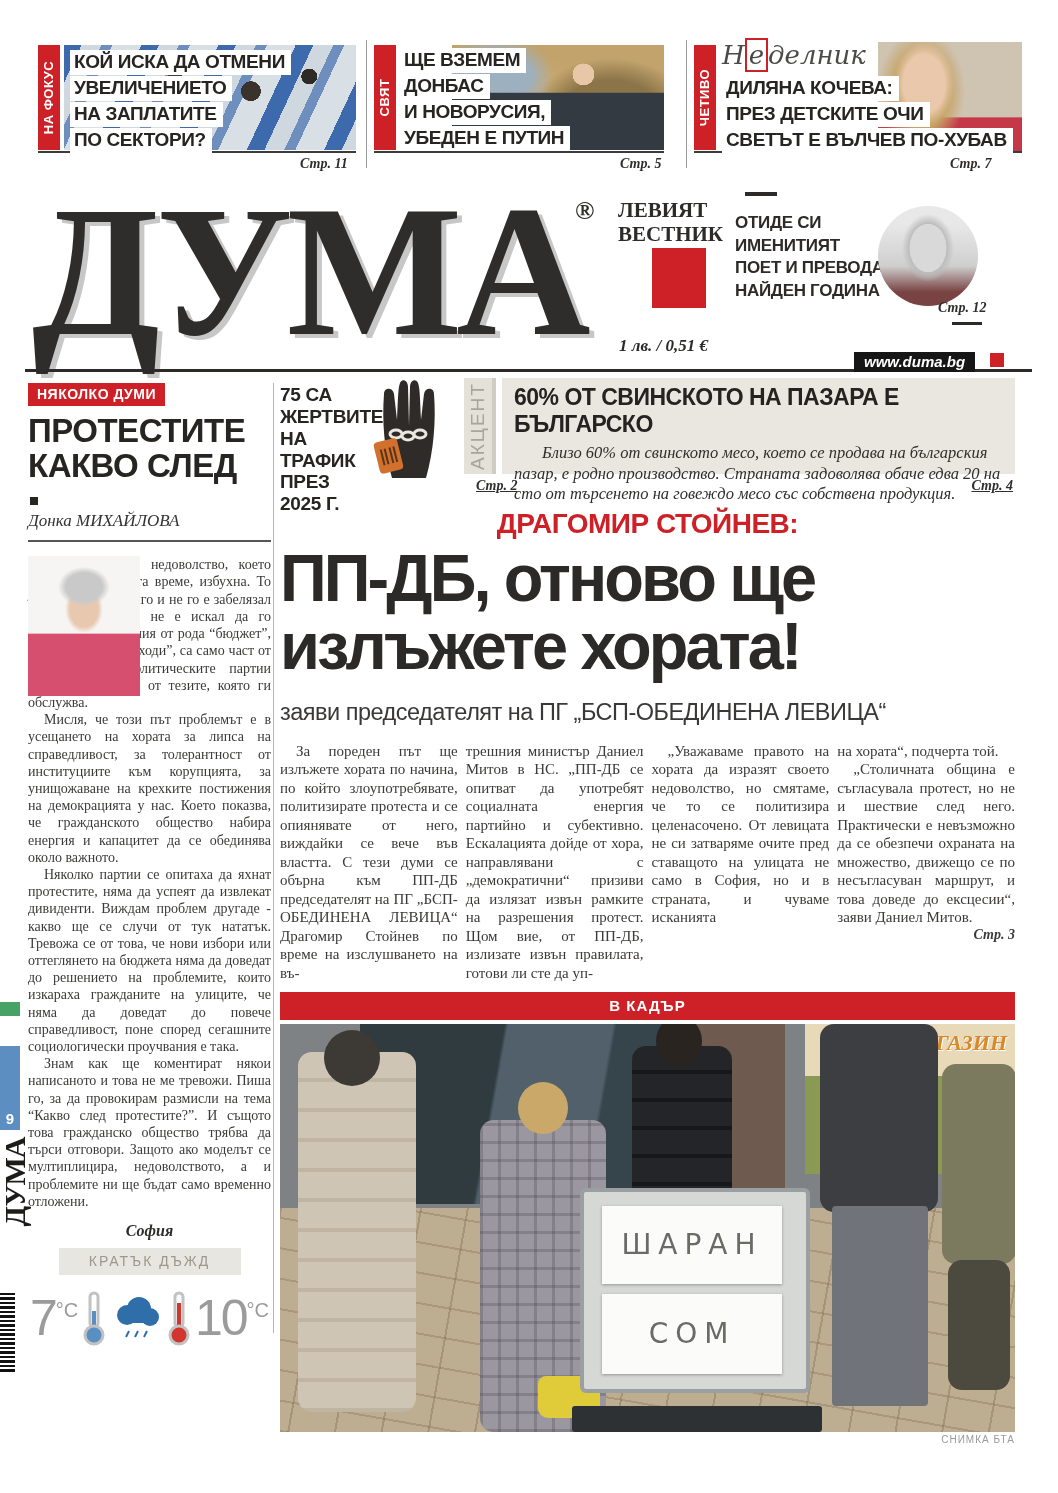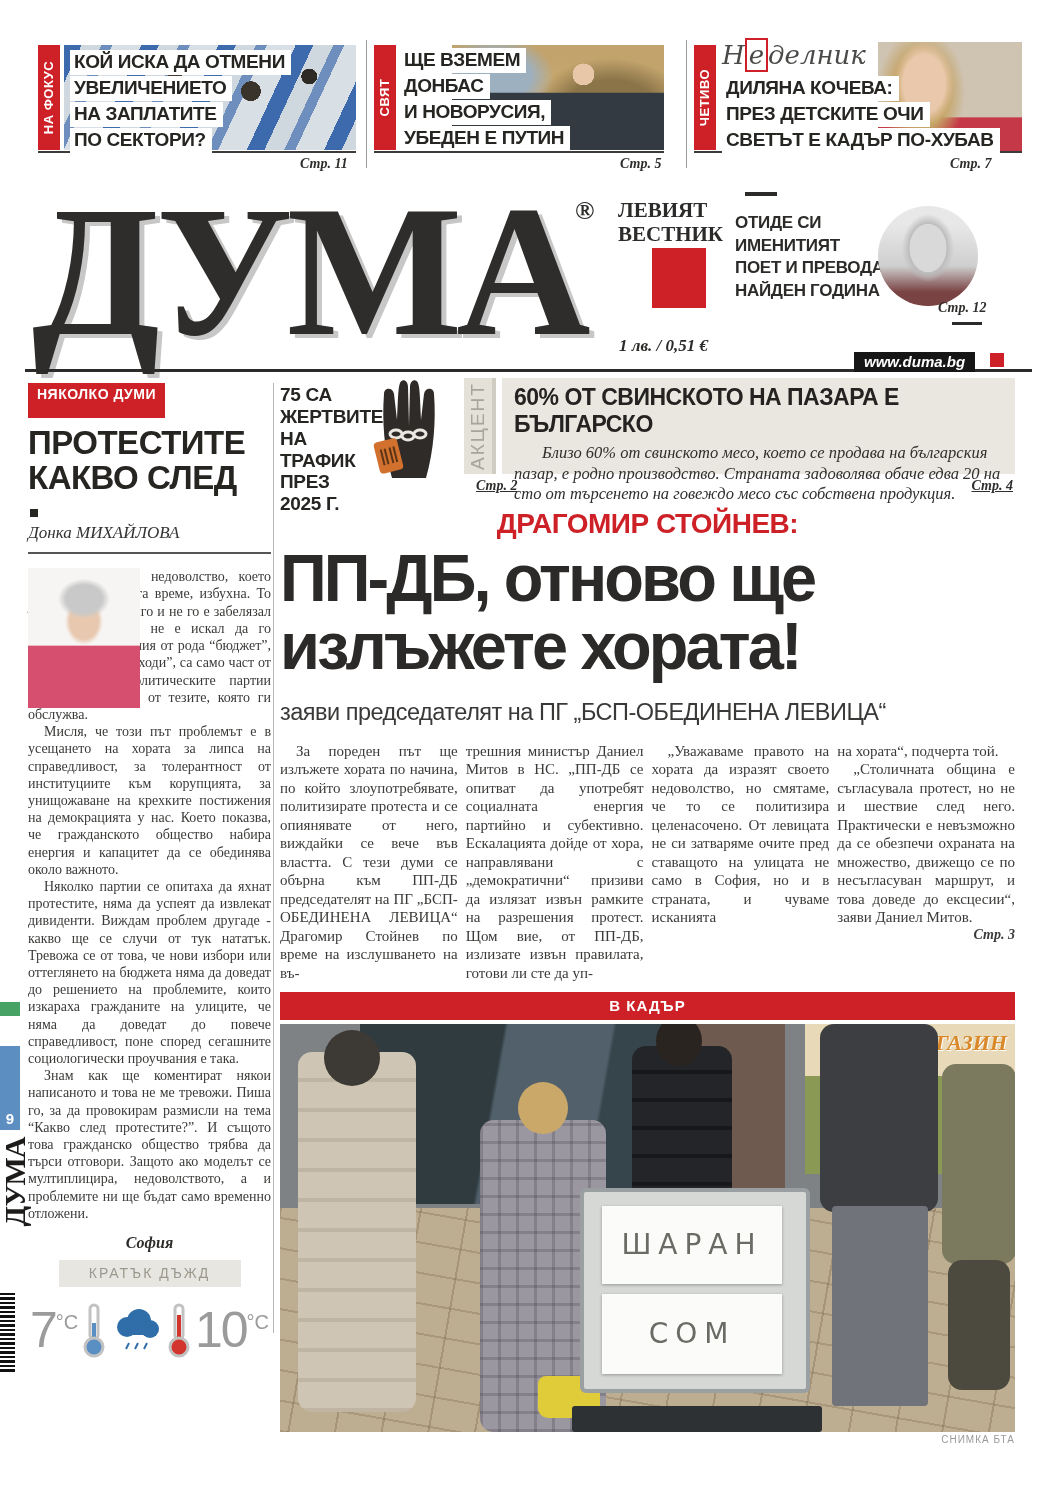--- a/index.html
+++ b/index.html
@@ -55,21 +55,21 @@
   .obit{position:absolute;left:735px;top:212px;font:bold 17px/1.33 var(--sans);letter-spacing:-.3px;color:#2c2b29;}
   .dash{position:absolute;background:#2c2b29;}
   .infobar{position:absolute;left:30px;top:339px;display:flex;gap:52px;align-items:center;font:12px var(--sans);color:#9a9a98;letter-spacing:.6px;}
   .infobar .sq{width:9px;height:9px;background:var(--red);display:inline-block;margin-right:6px;vertical-align:-1px;}
   .price{position:absolute;left:600px;top:336px;width:108px;text-align:right;font:bold italic 17px var(--serif);color:#2c2b29;}
   .webbox{position:absolute;left:854px;top:352px;background:#161616;color:#fff;font:bold italic 15px var(--sans);padding:1px 10px 2px;}
   .thickrule{position:absolute;left:25px;top:369px;width:1007px;height:3px;background:#2c2b29;}
 
   
   #left-col{position:absolute;left:28px;top:383px;width:243px;}
-  .badge{display:inline-block;background:var(--red);color:#fff;font:bold 14px var(--sans);letter-spacing:.5px;padding:3px 9px 16px;}
+  .badge{display:inline-block;background:var(--red);color:#fff;font:bold 14px var(--sans);letter-spacing:.5px;padding:3px 9px 4px;}
   .op-title{font:bold 33px/1.05 var(--sans);letter-spacing:-.5px;color:#262522;margin-top:8px;}
   .sq-bullet{width:8px;height:8px;background:#262522;margin:14px 0 6px 2px;}
   .author{font:italic 17px var(--serif);color:#333;}
   .op-rule{height:2px;background:#555;margin:9px 0 14px;}
   .op-photo{width:112px;height:140px;margin:0 auto;}
   .op-body{margin-top:3px;font:14px/17.2px var(--serif);color:#3b3a38;text-align:justify;}
   .op-body p{text-indent:16px;}
   .dropcap{float:left;font:italic 54px/0.78 var(--serif);color:#2e2d2b;padding:6px 6px 0 0;}
   .op-body p.first{text-indent:0;}
   .city{font:bold italic 16px var(--serif);text-align:center;margin-top:12px;color:#2c2b29;}
@@ -155,21 +155,21 @@
   <div class="vsep" style="left:686px;"></div>
 
   <div class="vlabel" style="left:694px;top:45px;height:105px;">
       <span>ЧЕТИВО</span>
     </div>
   <div class="teaser-img ph photo-kocheva" style="left:878px;top:42px;width:144px;height:110px;"></div>
   <div class="script-logo" style="left:722px;top:40px;"><span>Н</span><span class="boxed">е</span><span>делник</span></div>
   <div class="chips" style="left:722px;top:76px;">
     <span>ДИЛЯНА КОЧЕВА:</span>
     <span>ПРЕЗ ДЕТСКИТЕ ОЧИ</span>
-    <span>СВЕТЪТ Е КАДЪР ПО-ХУБАВ</span>
+    <span>СВЕТЪТ Е ВЪЛЧЕВ ПО-ХУБАВ</span>
   </div>
   <div class="rule2" style="left:694px;top:151px;width:328px;"></div>
   <div class="pageref" style="left:950px;top:156px;">Стр. 7</div>
 
   <div id="masthead-title">ДУМА</div>
   <div id="masthead-reg">®</div>
   <div class="tagline">
     <div>ЛЕВИЯТ</div>
     <div>ВЕСТНИК</div>
   </div>

